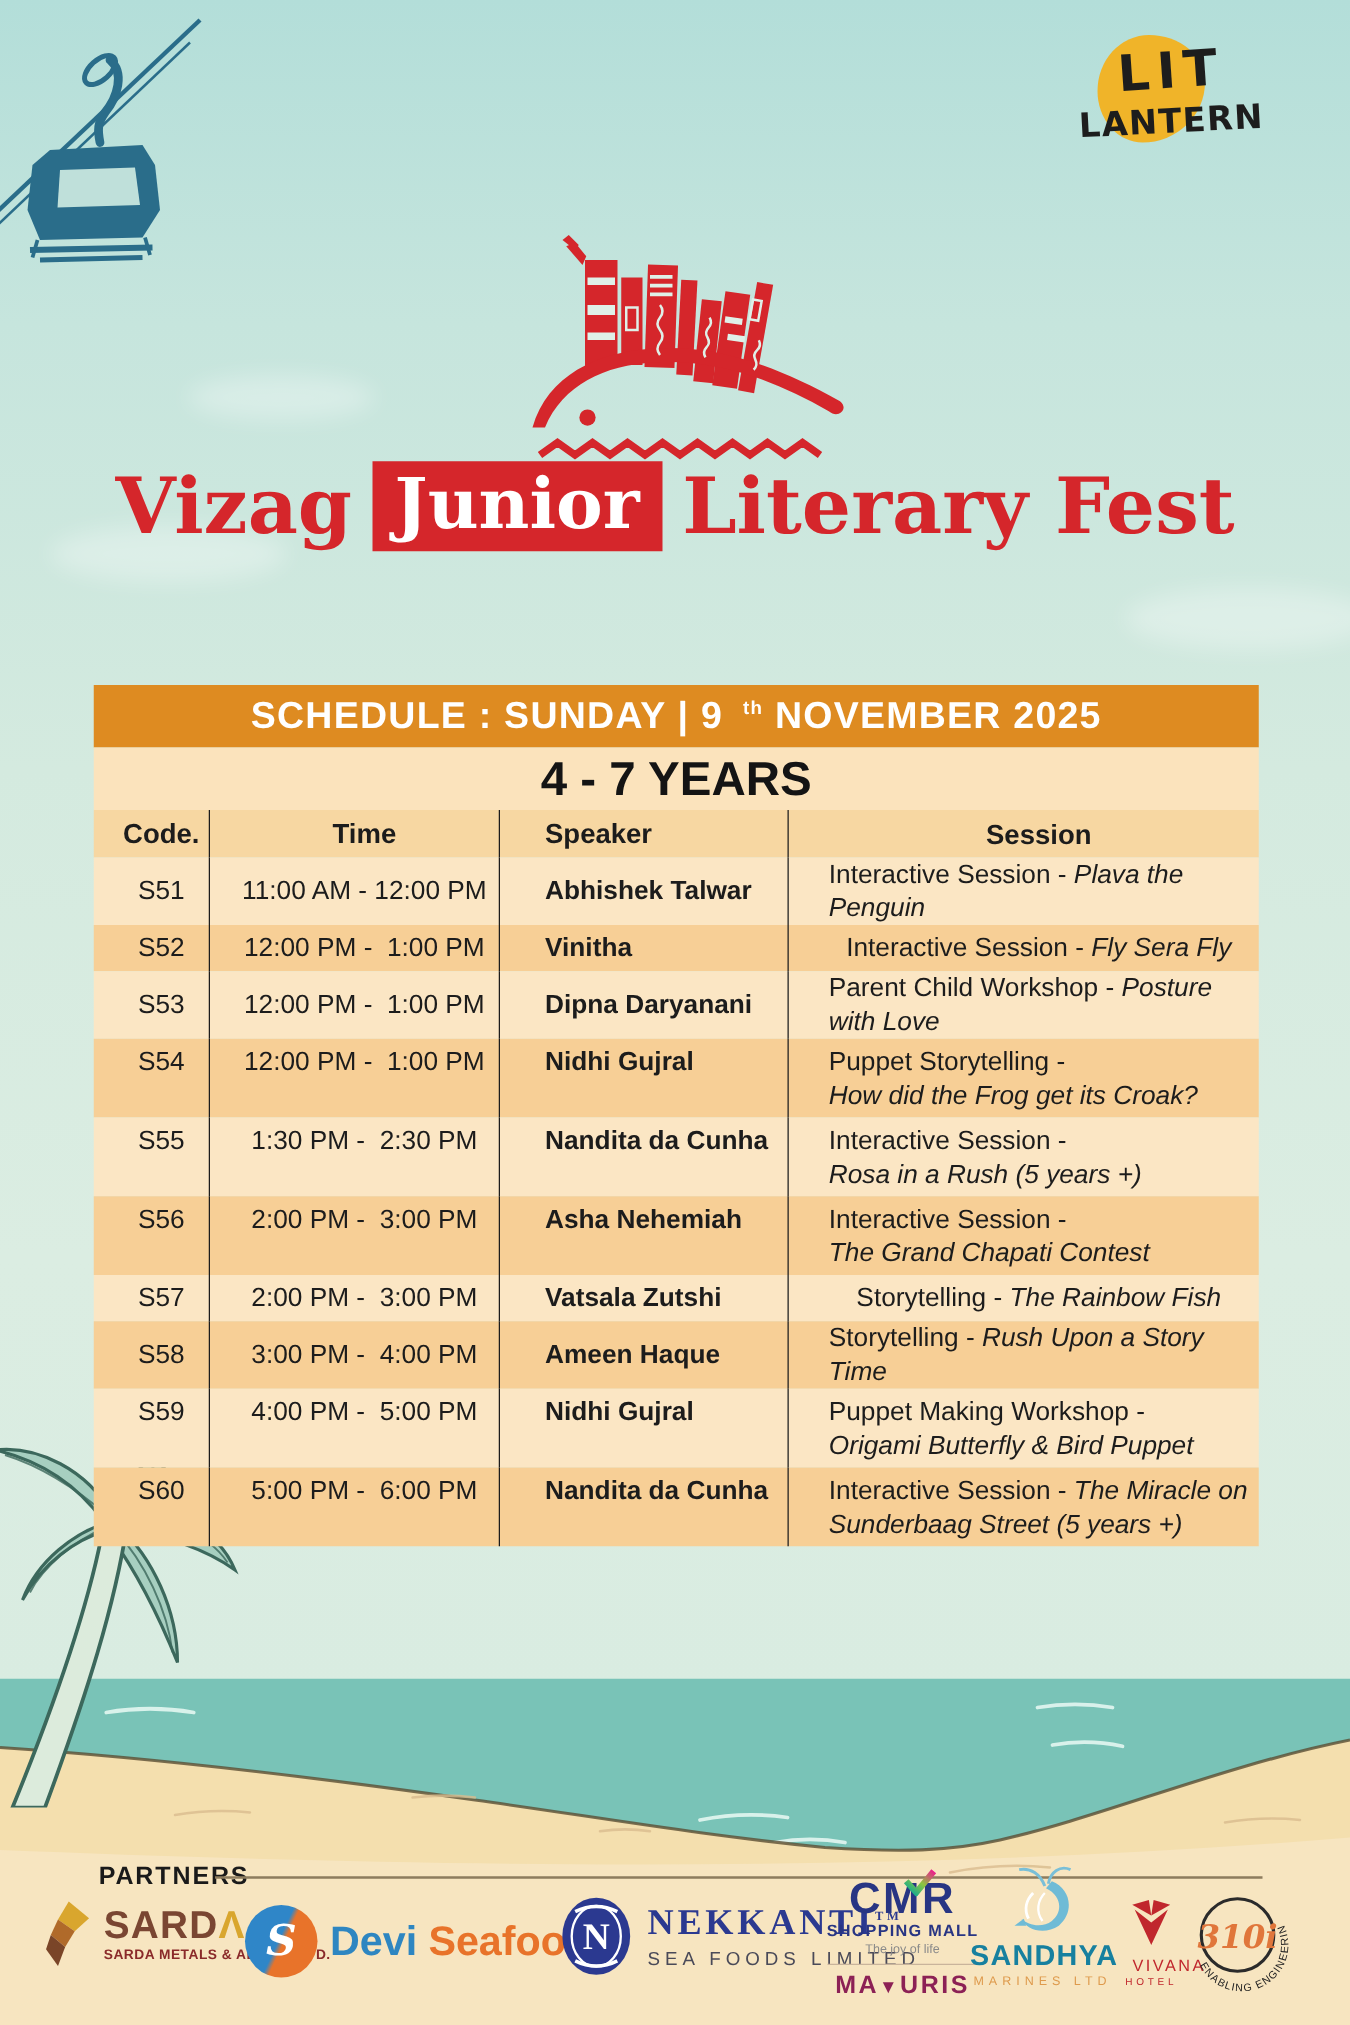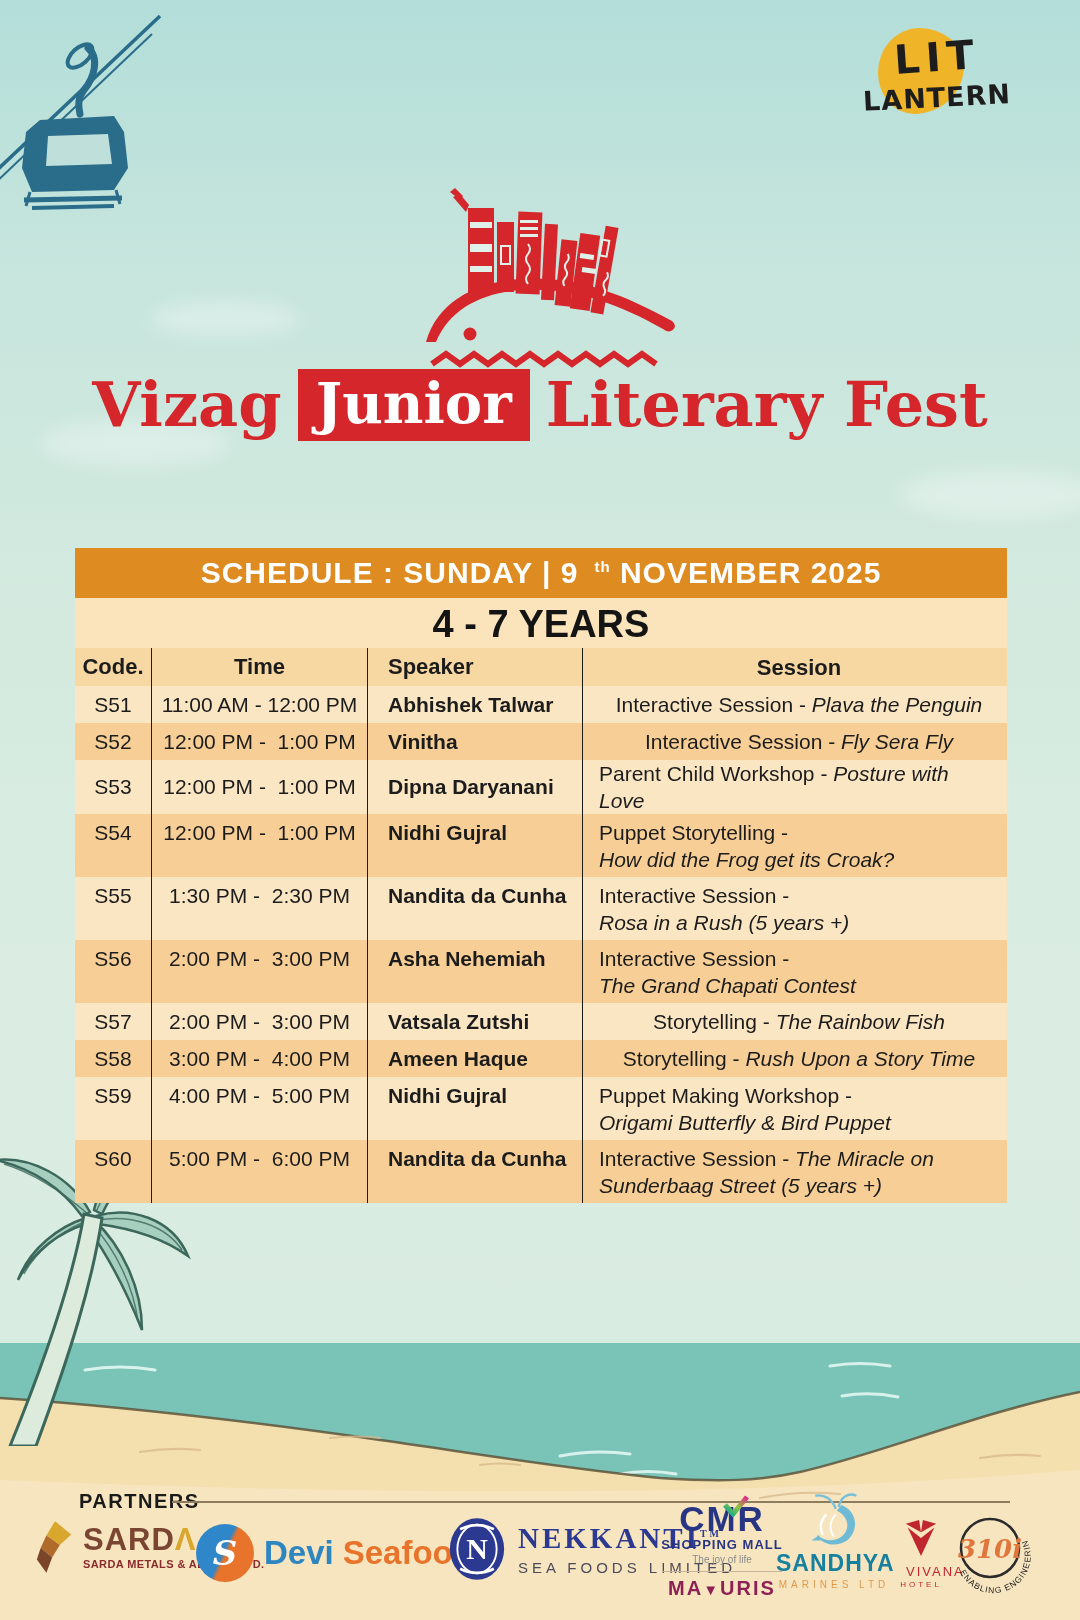--- a/index.html
+++ b/index.html
@@ -26,21 +26,21 @@
     padding:2px 18px 6px 18px;line-height:64px;}
   
   .schedule{position:absolute;left:75px;top:548px;width:932px;z-index:5;color:#1c1c1c;}
   .sched-bar{height:50px;background:#DE8B21;color:#fff;font-weight:bold;font-size:30px;text-align:center;line-height:50px;letter-spacing:1px;}
   .sched-bar sup{font-size:15px;vertical-align:super;line-height:0;margin-left:16px;}
   .years{height:50px;background:#FBE3BC;text-align:center;line-height:53px;font-size:38px;font-weight:bold;color:#141414;}
   .thead{display:flex;background:#F7D7A2;font-weight:bold;font-size:22px;min-height:38px;align-items:stretch;}
   .trow{display:flex;font-size:21px;min-height:37px;align-items:stretch;background:#FBE6C4;}
   .trow:nth-child(even){background:#F7CF96;}
   .trow.tall{min-height:63px;}
-  .cell{box-sizing:border-box;display:flex;align-items:center;}
+  .cell{box-sizing:border-box;display:flex;align-items:center;margin-left:16px;}
   .tall .cell{align-items:flex-start;padding-top:7px;}
   .code{width:77px;justify-content:center;border-right:1.5px solid #1c1c1c;}
   .time{width:216px;justify-content:center;border-right:1.5px solid #1c1c1c;white-space:pre;}
   .speaker{width:215px;font-weight:bold;padding-left:20px;border-right:1.5px solid #1c1c1c;}
   .session{flex:1;display:flex;flex-direction:column;justify-content:center;padding:0 8px 0 16px;line-height:27px;}
   .tall .session{justify-content:flex-start;padding-top:5px;}
   .session i{font-style:italic;}
   .l2{display:block;font-style:italic;}
   .thead .cell{font-weight:bold;}
   

